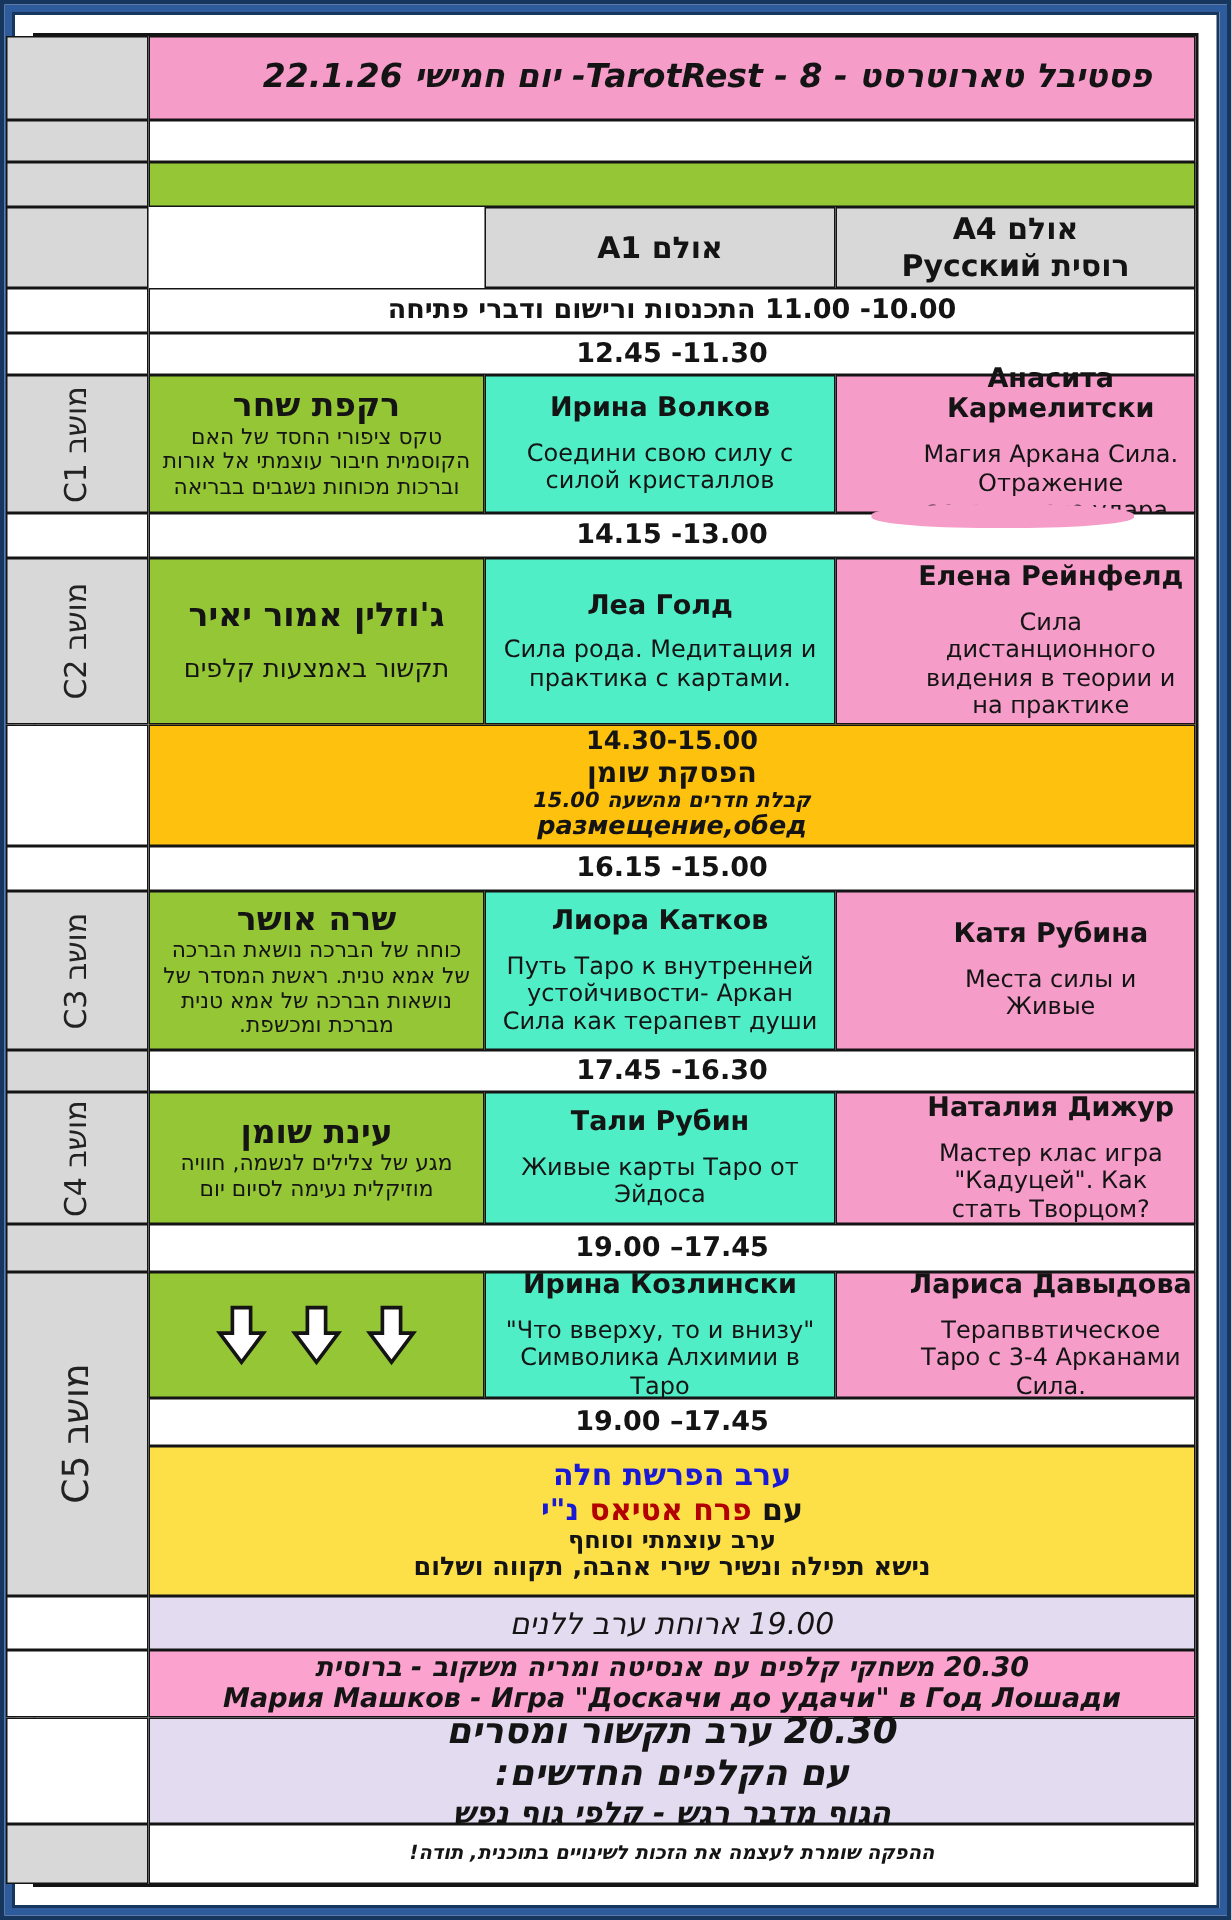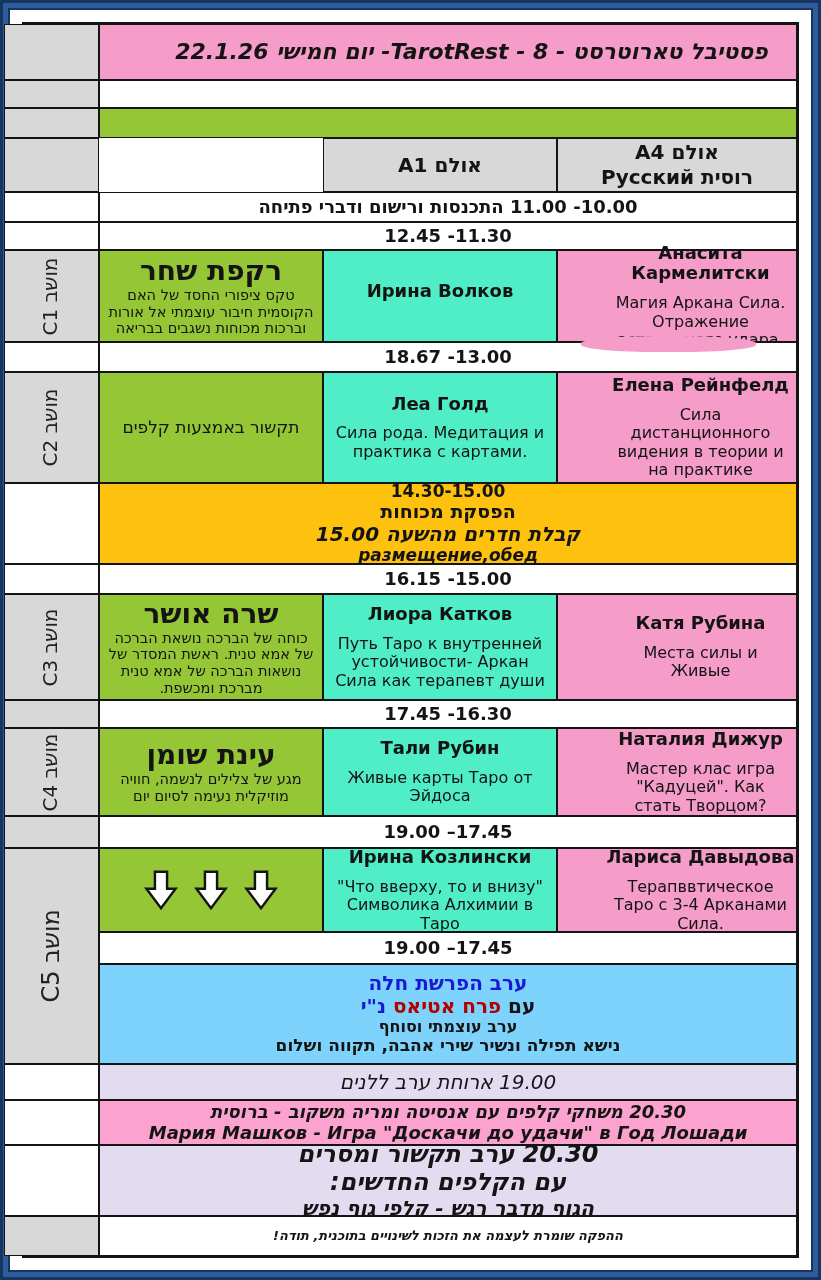--- a/index.html
+++ b/index.html
@@ -20,36 +20,36 @@
     display:flex;flex-direction:column;align-items:center;justify-content:center;
     text-align:center;color:#141414;position:relative;overflow:visible;
     line-height:1.15;
   }
   .span3{grid-column:1/4;}
   .rc{grid-column:4;}
   .white{background:#ffffff;}
   .pink{background:#F59CC9;padding-left:47px;}
   .pinklight{background:#FBA3CE;}
   .cyan{background:#50EEC7;}
-  .cyanlight{background:#7dd3fc;}
+  .cyanlight{background:#fde047;}
   .green{background:#94C636;}
   .orange{background:#FEC10D;}
   .lav{background:#E3DCF0;}
   .gray{background:#D8D8D8;}
   .title{font-size:22px;font-weight:bold;font-style:italic;}
   .hcell{font-size:20px;font-weight:bold;line-height:1.25;}
   .time{font-size:18px;font-weight:bold;}
   .sname{font-size:18px;font-weight:bold;margin-bottom:10px;direction:ltr;}
   .sdesc{font-size:16px;direction:ltr;padding:0 8px;}
-  .gname{font-size:28px;font-weight:bold;}
+  .gname{font-size:22px;font-weight:bold;}
   .gdesc{font-size:14.5px;padding:0 6px;}
   .vlabel{transform:rotate(-90deg);white-space:nowrap;font-size:20px;color:#222;}
   .ol1{font-size:17px;font-weight:bold;}
   .ol2{font-size:19px;font-weight:bold;}
-  .ol3{font-size:20px;font-weight:bold;font-style:italic;}
+  .ol3{font-size:14px;font-weight:bold;font-style:italic;}
   .ol4{font-size:17px;font-weight:bold;font-style:italic;direction:ltr;}
   .ev1{font-size:20px;font-weight:bold;color:#1A1AD6;}
   .ev2{font-size:20px;font-weight:bold;}
   .ev2 .red{color:#B30000;}
   .ev2 .blue{color:#1A1AD6;}
   .ev3{font-size:16px;font-weight:bold;}
   .ev4{font-size:17px;font-weight:bold;}
   .dinner{font-size:20px;font-weight:normal;font-style:italic;}
   .p2a{font-size:18px;font-weight:bold;font-style:italic;}
   .p2b{font-size:18px;font-weight:bold;font-style:italic;direction:ltr;}
@@ -91,50 +91,52 @@
     <div class="cell white span3 time">11.30- 12.45</div>
     <div class="cell white rc"></div>
 
     <div class="cell pink">
       <div class="sname">Анасита Кармелитски</div>
       <div class="sdesc">Магия Аркана Сила. Отражение астрального удара.</div>
       <div class="smudge"></div>
     </div>
     <div class="cell cyan">
       <div class="sname">Ирина Волков</div>
+      <div class="sdesc">Соедини свою силу с силой кристаллов</div>
     </div>
     <div class="cell green">
       <div class="gname">רקפת  שחר</div>
       <div class="gdesc">טקס ציפורי החסד של האם הקוסמית חיבור עוצמתי אל אורות וברכות מכוחות נשגבים בבריאה</div>
     </div>
     <div class="cell gray rc">
       <span class="vlabel">מושב C1</span>
     </div>
 
-    <div class="cell white span3 time">13.00- 18.67</div>
+    <div class="cell white span3 time">13.00- 14.15</div>
     <div class="cell white rc"></div>
 
     <div class="cell pink">
       <div class="sname">Елена Рейнфелд</div>
       <div class="sdesc">Сила дистанционного видения в теории и на практике</div>
     </div>
     <div class="cell cyan">
       <div class="sname">Леа Голд</div>
       <div class="sdesc">Сила рода. Медитация и практика с картами.</div>
     </div>
     <div class="cell green">
+      <div class="gname" style="margin-bottom:14px">ג'וזלין אמור יאיר</div>
       <div class="gdesc" style="font-size:17px">תקשור באמצעות קלפים</div>
     </div>
     <div class="cell gray rc">
       <span class="vlabel">מושב C2</span>
     </div>
 
     <div class="cell orange span3">
       <div class="ol1">14.30-15.00</div>
-      <div class="ol2">הפסקת מכוחות</div>
+      <div class="ol2">הפסקת שומן</div>
       <div class="ol3">קבלת חדרים מהשעה 15.00</div>
       <div class="ol4">размещение,обед</div>
     </div>
     <div class="cell white rc"></div>
 
     <div class="cell white span3 time">15.00- 16.15</div>
     <div class="cell white rc"></div>
 
     <div class="cell pink">
       <div class="sname">Катя Рубина</div>

